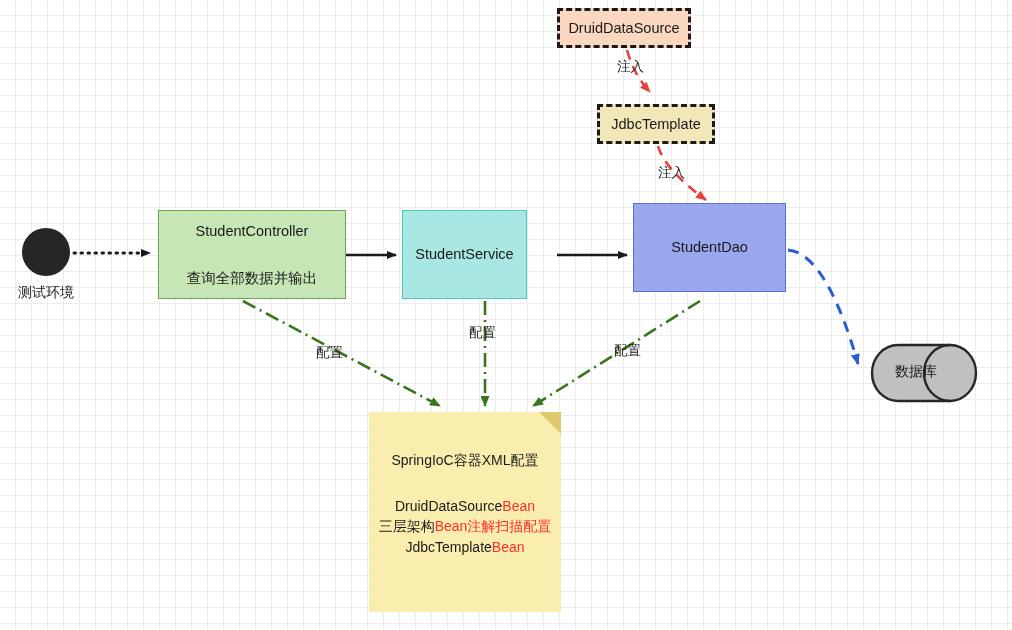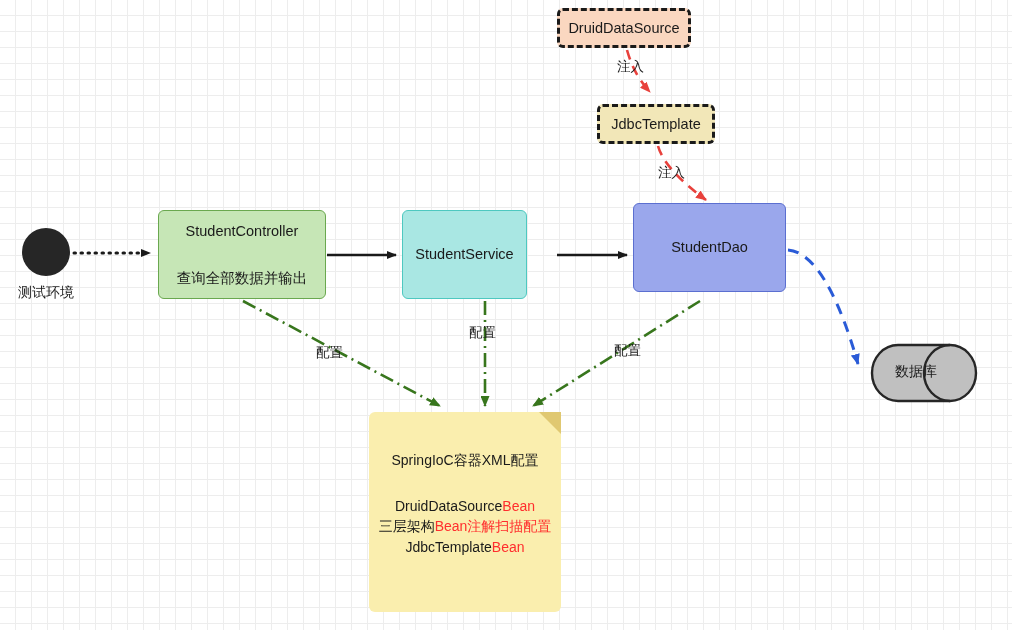--- a/index.html
+++ b/index.html
@@ -32,27 +32,26 @@
   }
   .node {
     position: absolute;
     box-sizing: border-box;
     display: flex;
     flex-direction: column;
     align-items: center;
     justify-content: center;
     text-align: center;
     color: #1a1a1a;
-    border-radius: 6px;
   }
   .node-line { display: block; line-height: 1.28; white-space: nowrap; }
 
   
   .box-controller {
-    left: 158px; top: 210px; width: 168px; height: 89px;
+    left: 158px; top: 210px; width: 188px; height: 89px;
     background: #c6e6b6;
     border: 1px solid #6aa84f;
     font-size: 14.5px;
     gap: 28px;
   }
   .box-service {
     left: 402px; top: 210px; width: 125px; height: 89px;
     background: #a9e7e3;
     border: 1px solid #4ec8c0;
     font-size: 14.5px;

